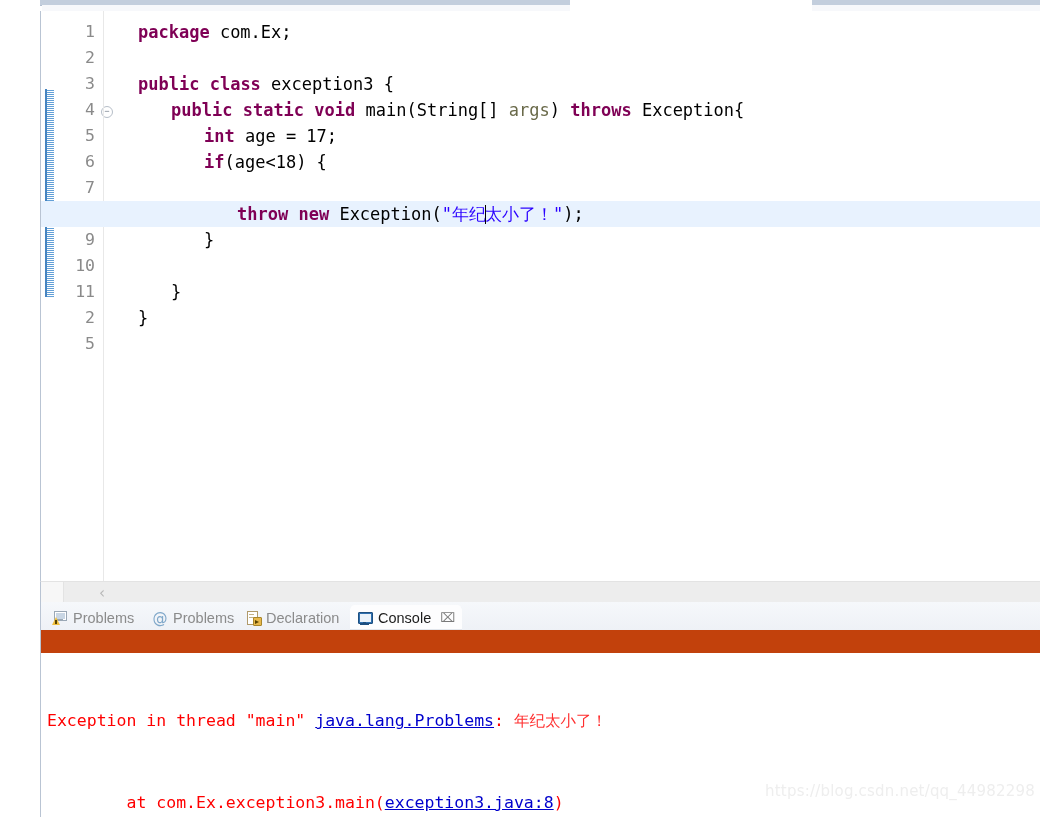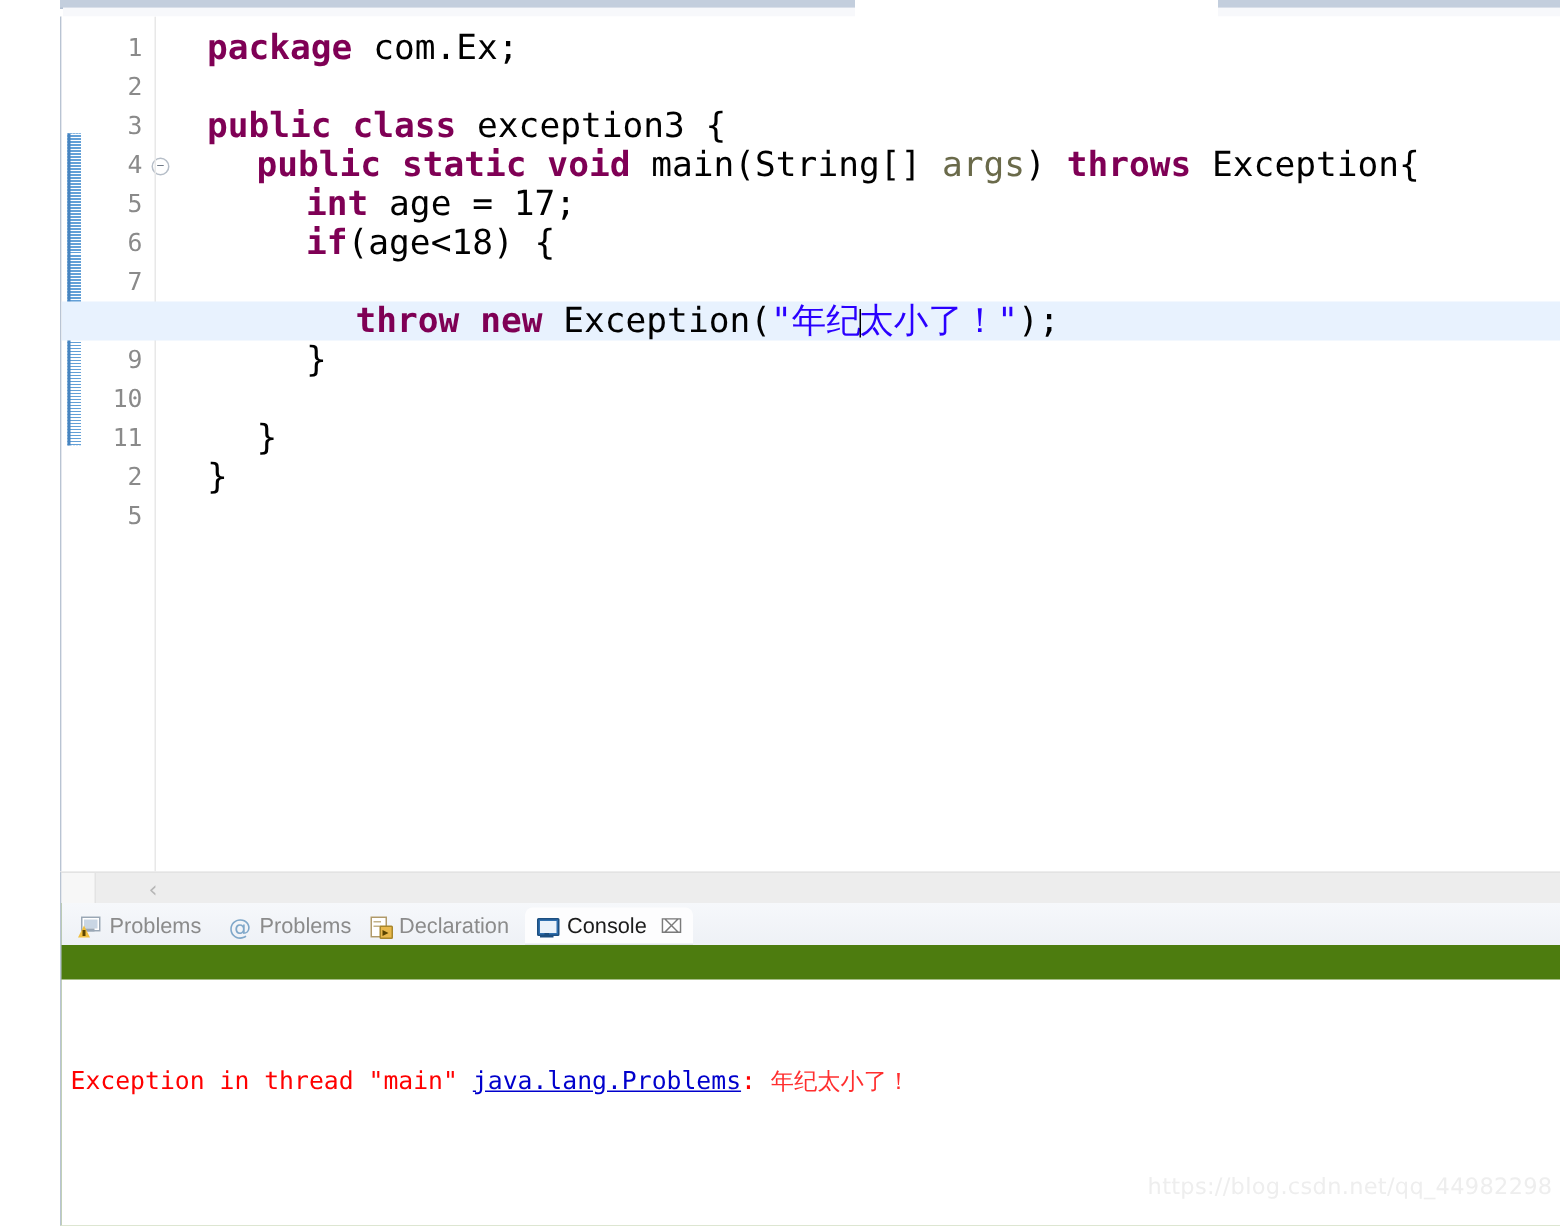--- a/index.html
+++ b/index.html
@@ -39,38 +39,38 @@
   .line-num{position:absolute;right:8px;width:42px;text-align:right;
     font-family:"DejaVu Sans Mono","Liberation Mono",monospace;
     font-size:16.5px;color:#8a8a8a;line-height:26px;height:26px;}
   .fold-marker{position:absolute;left:46px;width:12px;height:12px;color:#9aa4b0;font-size:11px;line-height:12px;text-align:center;}
   .fold-marker span{display:inline-block;width:10px;height:10px;border:1px solid #b6bec8;border-radius:50%;
       line-height:8px;font-size:9px;color:#6b7683;background:#fff;}
 
   
   .code{position:absolute;left:63px;top:0;right:0;height:570px;
     font-family:"DejaVu Sans Mono","Liberation Mono",monospace;
-    font-size:23px;line-height:26px;color:#000000;white-space:pre;}
+    font-size:17px;line-height:26px;color:#000000;white-space:pre;}
   .code-line{height:26px;position:relative;padding-left:32px;}
   .hl-line{background:#e8f2fe;position:absolute;left:-63px;right:-1px;height:26px;z-index:0;}
   .code-line > span{position:relative;z-index:1;}
   .kw{color:#7f0055;font-weight:bold;}
   .str{color:#2a00ff;}
   .param{color:#6a6a4a;}
   .plain{color:#000000;}
   .caret{display:inline-block;width:0;border-left:1px solid #000;height:19px;vertical-align:-4px;margin:0 -1px;}
 
   
   .ed-hscroll{position:absolute;left:40px;top:581px;width:1000px;height:21px;background:#ededed;
      border-top:1px solid #e3e3e3;border-left:1px solid #b9c4d3;}
   .ed-hscroll .corner{position:absolute;left:0;top:0;width:22px;height:21px;background:#f7f7f7;border-right:1px solid #e3e3e3;}
   .ed-hscroll .larrow{position:absolute;left:58px;top:2px;font-size:15px;color:#b6b6b6;font-family:"DejaVu Sans",sans-serif;}
 
   
-  .bottom{position:absolute;left:40px;top:602px;width:1000px;height:215px;background:#4d7c0f;
+  .bottom{position:absolute;left:40px;top:602px;width:1000px;height:215px;background:#c2410c;
           border-left:1px solid #b9c4d3;}
   .view-tabbar{position:absolute;left:0;top:0;width:1000px;height:28px;
       background:linear-gradient(#f6f8fb,#eef1f6);}
   .vtab{position:absolute;top:3px;height:25px;display:flex;align-items:center;gap:5px;
       font-size:14.5px;color:#8b8b8b;padding:0 7px;box-sizing:border-box;}
   .vtab.active{background:#fdfdfe;border-radius:5px 5px 0 0;color:#1c1c1c;
       box-shadow:0 -1px 0 #e2e6ec inset;}
   .vtab .lbl{line-height:20px;}
   .vtab .closex{font-size:13px;color:#7a7a7a;margin-left:4px;}
 
@@ -188,18 +188,19 @@
             <span class="c-foot"></span>
           </span>
           <span class="lbl">Console</span>
           <span class="closex">⌧</span>
         </div>
       </div>
 
 
     <div class="console-out">
       <div><span>Exception in thread "main" </span><span class="link">java.lang.Problems</span><span>: </span><span class="cn-msg">年纪太小了！</span></div>
+      <div><span>        at com.Ex.exception3.main(</span><span class="link">exception3.java:8</span><span>)</span></div>
     </div>
 
     <div class="watermark">https://blog.csdn.net/qq_44982298</div>
   </div>
 
 </div>
 
 </body></html>

